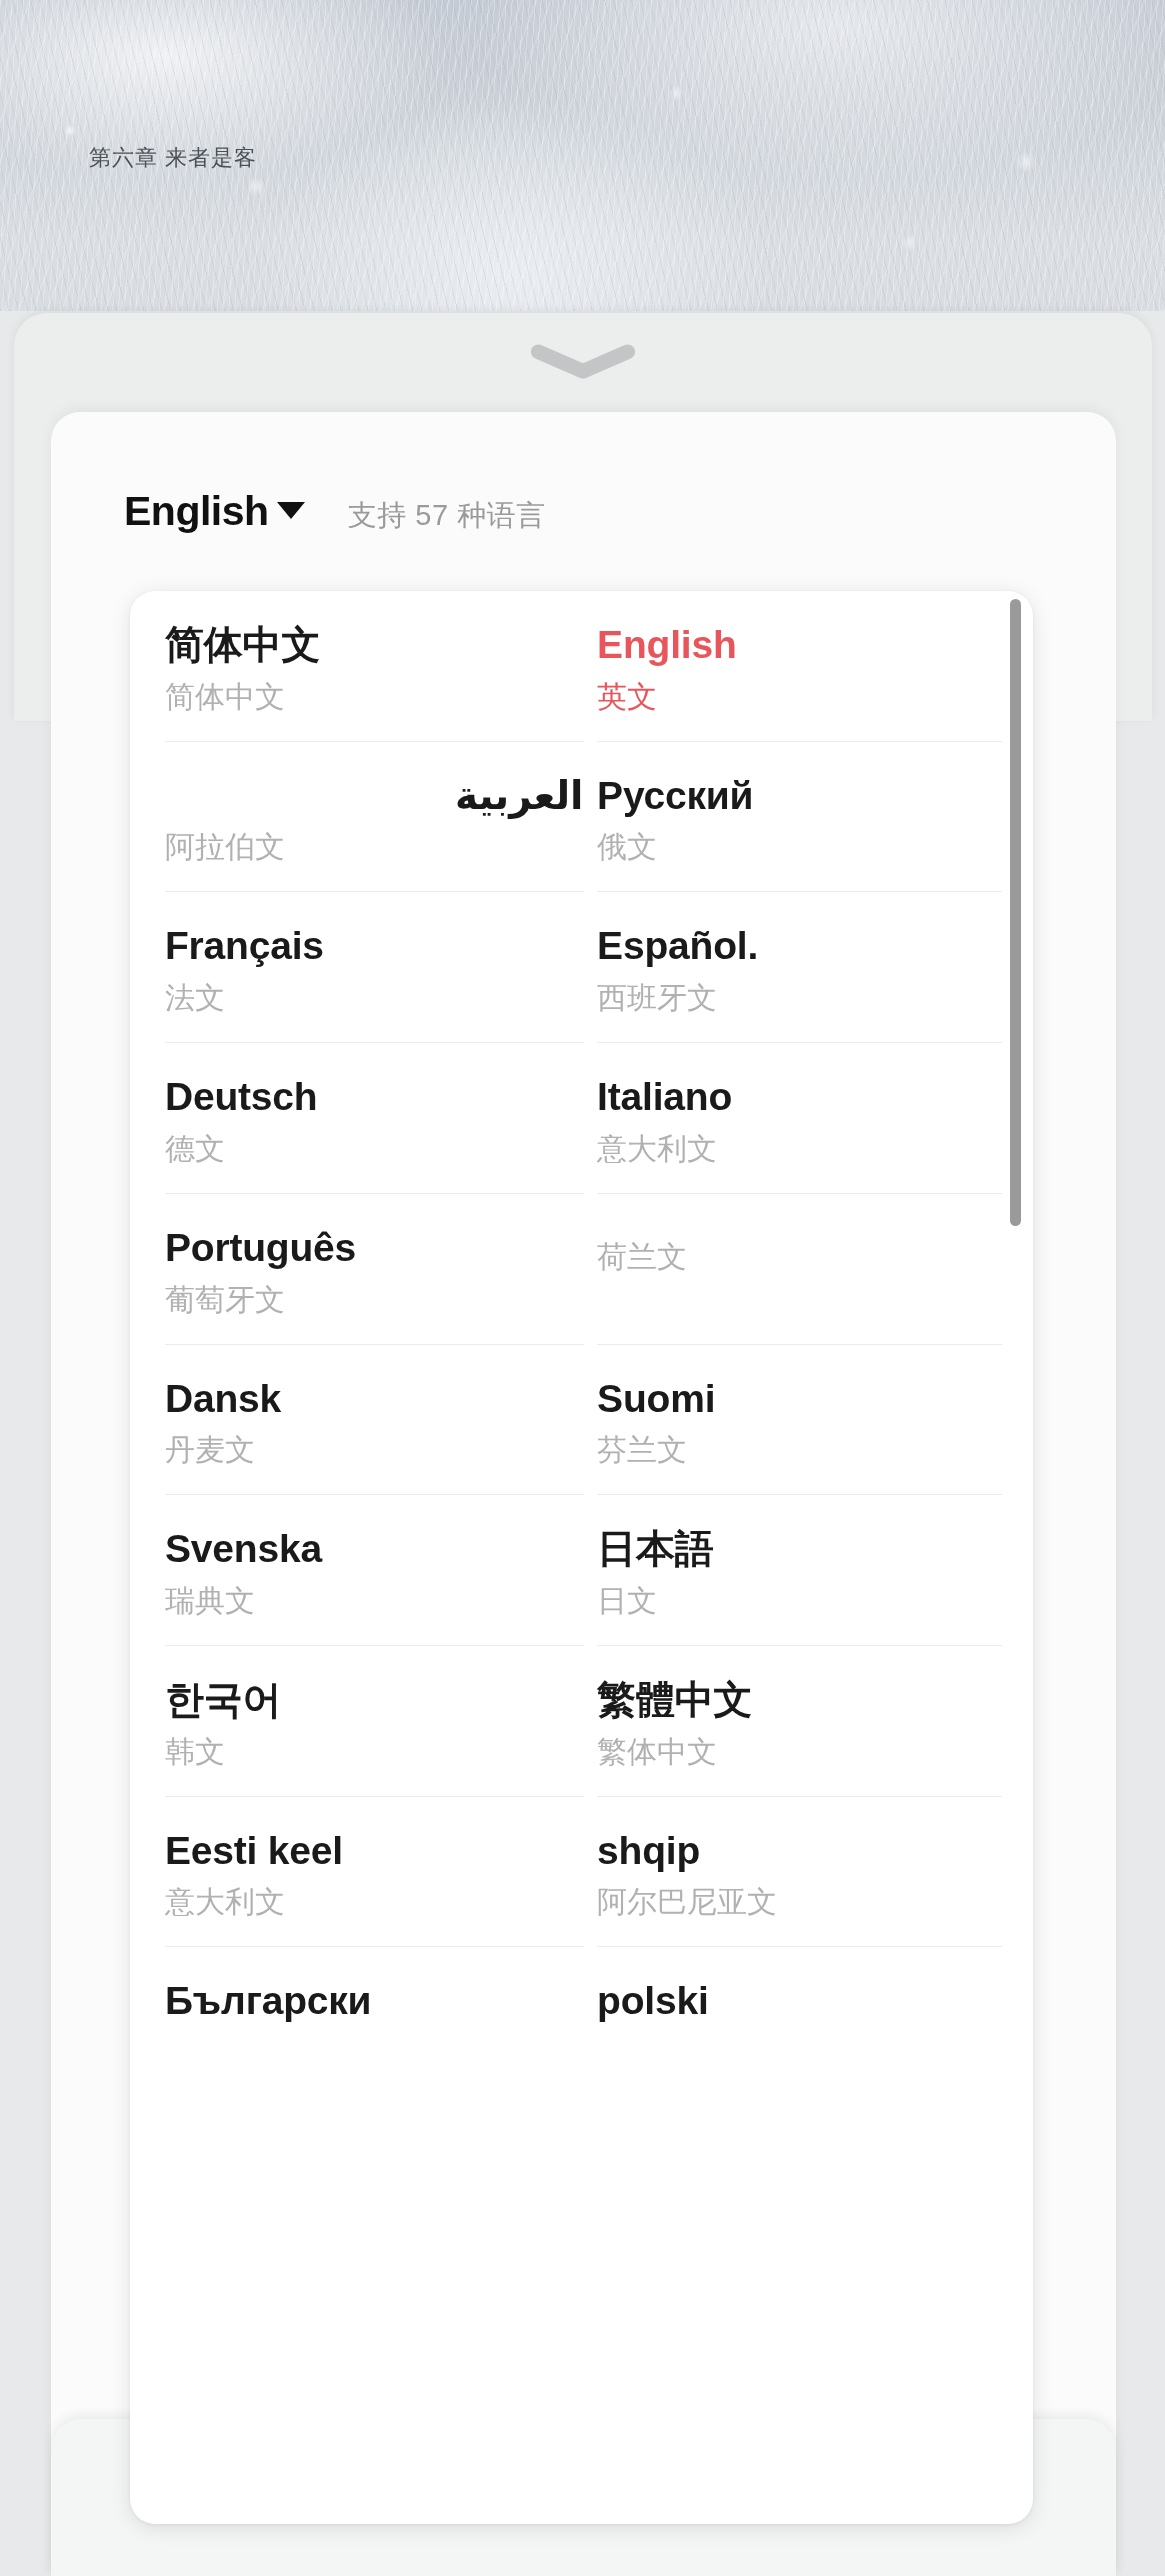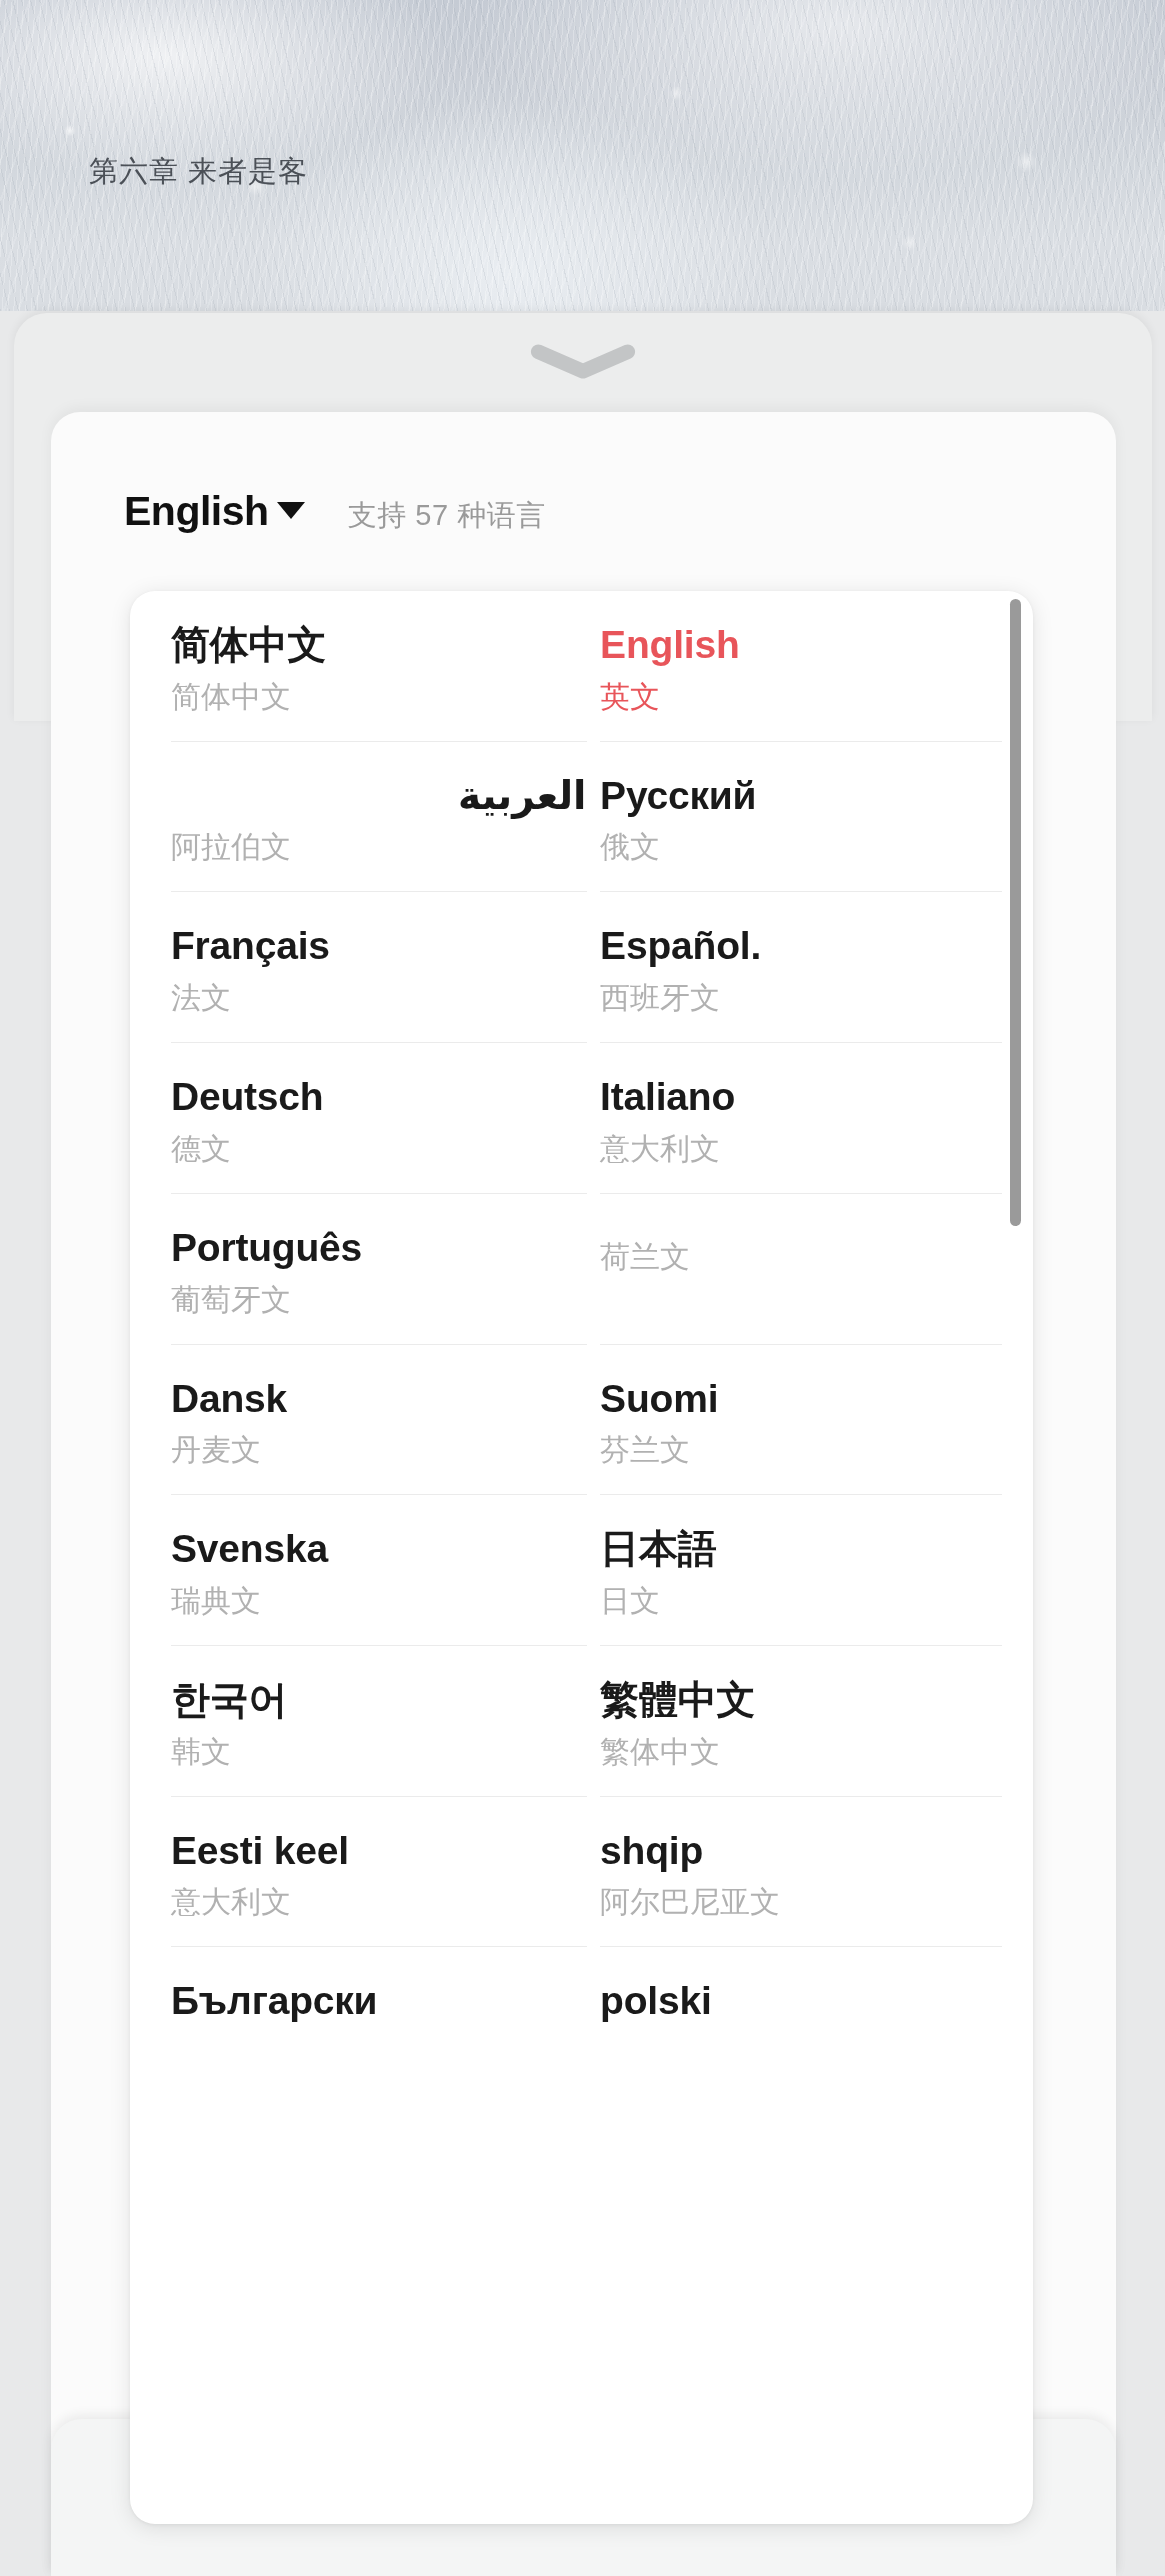--- a/index.html
+++ b/index.html
@@ -50,22 +50,22 @@
       radial-gradient(circle 8.7px at 6% 42%, rgba(255,255,255,0.65), rgba(255,255,255,0) 70%),
       radial-gradient(circle 13.6px at 22% 60%, rgba(255,255,255,0.5), rgba(255,255,255,0) 70%),
       radial-gradient(circle 10.7px at 58% 30%, rgba(255,255,255,0.45), rgba(255,255,255,0) 70%),
       radial-gradient(circle 15.5px at 88% 52%, rgba(255,255,255,0.5), rgba(255,255,255,0) 70%),
       radial-gradient(circle 11.7px at 78% 78%, rgba(255,255,255,0.42), rgba(255,255,255,0) 70%);
   }
 
   .chapter-title {
     position: absolute;
     left: 89px;
-    top: 152px;
-    font-size: 29px;
+    top: 143px;
+    font-size: 22px;
     letter-spacing: 1px;
     color: #4b5057;
     z-index: 3;
     white-space: nowrap;
   }
 
   
   .sheet-back {
     position: absolute;
     left: 13.6px;
@@ -156,21 +156,21 @@
     height: 1933px;
     background: #ffffff;
     border-radius: 25px;
     box-shadow: 0 3.9px 21.4px rgba(0,0,0,0.10), 0 1px 3.9px rgba(0,0,0,0.06);
     overflow: hidden;
     z-index: 10;
   }
 
   .list-grid {
     position: relative;
-    padding: 0 0 0 10px;
+    padding: 0 0 0 4px;
   }
 
   .lang-row {
     display: flex;
     width: 100%;
   }
 
   .lang-cell {
     width: 50%;
     padding: 33px 0 29px 0;

